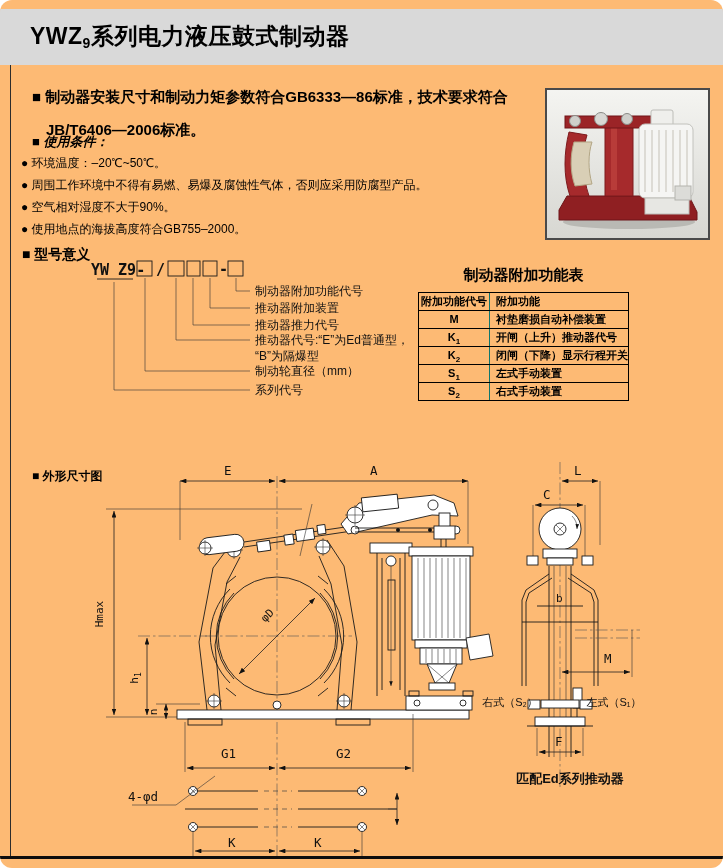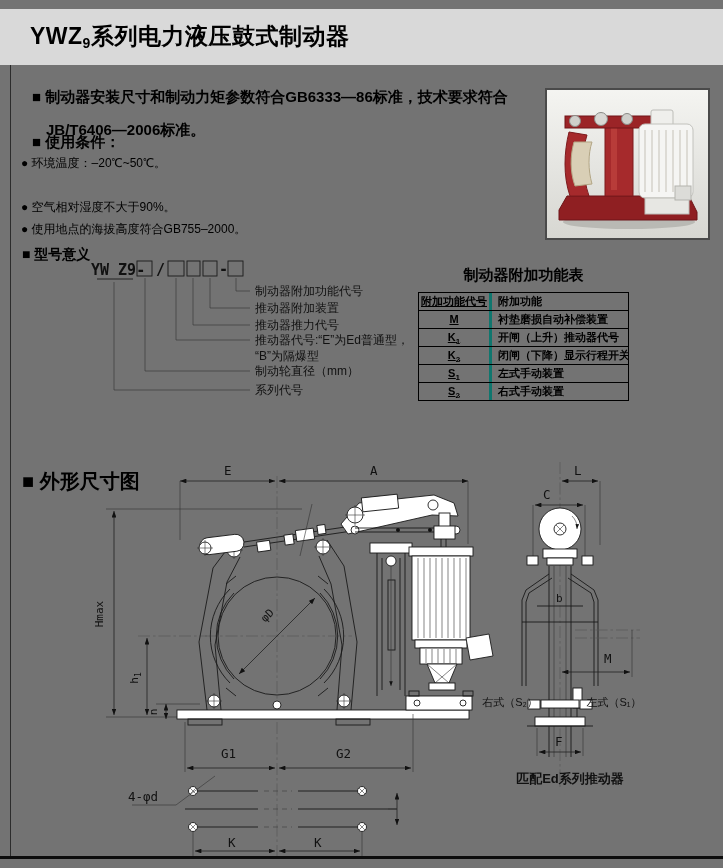--- a/index.html
+++ b/index.html
@@ -1,49 +1,49 @@
 <!DOCTYPE html>
 <html><head>
 <meta charset="utf-8">
 <style>
   html,body { margin:0; padding:0; background:#ffffff; }
   .page {
-    position:relative; width:723px; height:868px; background:#737373;
-    font-family:"Liberation Sans", sans-serif; color:#000; overflow:hidden;
+    position:relative; width:723px; height:868px; background:#fdba74;
+    font-family:"Liberation Sans", sans-serif; color:#000; overflow:hidden;border-radius:12px;
   }
   
   .header-bar { position:absolute; left:0; top:9px; width:723px; height:56px; background:#d9d9d9; }
   .page-title { position:absolute; left:30px; top:21px; font-size:23px; font-weight:bold; letter-spacing:0.5px; }
   .page-title sub { font-size:14px; vertical-align:-4px; }
   
   .left-rule   { position:absolute; left:10px; top:65px; width:1px; height:791px; background:#2c2c2c; }
   .bottom-rule { position:absolute; left:0; top:856px; width:723px; height:3px; background:#0d0d0d; }
   
   .std-line1 { position:absolute; left:32px; top:88px;  width:520px; font-size:15px; font-weight:bold; }
   .std-line2 { position:absolute; left:46px; top:111px; width:520px; font-size:15px; font-weight:bold;margin-top:10px; }
-  .cond-head { position:absolute; left:32px; top:133px; font-size:15px; font-weight:bold; }
+  .cond-head { position:absolute; left:32px; top:133px; font-size:13px; font-weight:bold;font-style:italic; }
   .cond-item { position:absolute; left:21px; font-size:12px; }
   .ci0 { top:155px; } .ci1 { top:177px; } .ci2 { top:199px; } .ci3 { top:221px; }
   
   .photo-frame { position:absolute; left:545px; top:88px; width:161px; height:148px;
                  border:2px solid #4a4a4a; background:#ececea; box-sizing:content-box; }
   
   .model-head { position:absolute; left:22px; top:246px; font-size:14px; font-weight:bold; }
   .model-svg  { position:absolute; left:80px; top:256px; width:370px; height:150px; overflow:visible; }
   
   .ftable   { position:absolute; left:418px; top:266px; width:211px; font-size:11px; font-weight:bold; }
   .ft-title { text-align:center; font-size:15px; margin:0 0 7px 0; }
   .ft-grid  { border:1.5px solid #000; }
   .ft-row   { display:flex; border-top:1px solid #000; height:17px; line-height:17px; }
   .ft-row.first { border-top:none; }
-  .ft-code  { width:70px; text-align:center; border-right:3px solid #0f766e;text-decoration:underline; }
+  .ft-code  { width:70px; text-align:center; border-right:1px solid #0f766e; }
   .ft-code sub { font-size:8px; }
   .ft-func  { flex:1; padding-left:6px; white-space:nowrap; overflow:hidden; }
   
-  .draw-head { position:absolute; left:22px; top:468px; font-size:20px; font-weight:bold; }
+  .draw-head { position:absolute; left:32px; top:468px; font-size:12px; font-weight:bold; }
   .draw-svg  { position:absolute; left:0; top:452px; width:723px; height:412px; }
   
   .s   { stroke:#1a1a1a; stroke-width:0.9; fill:none; }
   .sf  { stroke:#1a1a1a; stroke-width:0.9; fill:#ffffff; }
   .thin{ stroke:#333;    stroke-width:0.6; fill:none; }
   .dim { stroke:#222;    stroke-width:0.8; fill:none; }
   .cl  { stroke:#555; stroke-width:0.6; fill:none; stroke-dasharray:12 3 2.5 3; }
   .dsh { stroke:#444; stroke-width:0.7; fill:none; stroke-dasharray:5 4; }
   .dt  { font-family:"DejaVu Sans Mono", monospace; font-size:12.5px; fill:#111; }
   .dts { font-family:"DejaVu Sans Mono", monospace; font-size:11px;  fill:#111; }
@@ -60,20 +60,21 @@
   <div class="header-bar"></div>
   <div class="page-title"><span>YWZ</span><sub>9</sub><span>系列电力液压鼓式制动器</span></div>
 
   <div class="left-rule"></div>
   <div class="bottom-rule"></div>
 
   <div class="std-line1">■ 制动器安装尺寸和制动力矩参数符合GB6333—86标准，技术要求符合</div>
   <div class="std-line2">JB/T6406—2006标准。</div>
   <div class="cond-head">■ 使用条件：</div>
   <div class="cond-item ci0">● 环境温度：–20℃~50℃。</div>
+  <div class="cond-item ci1">● 周围工作环境中不得有易燃、易爆及腐蚀性气体，否则应采用防腐型产品。</div>
   <div class="cond-item ci2">● 空气相对湿度不大于90%。</div>
   <div class="cond-item ci3">● 使用地点的海拔高度符合GB755–2000。</div>
 
   <div class="photo-frame">
     <svg width="161" height="148" viewBox="0 0 161 148">
       <defs>
         <linearGradient id="pg" x1="0" y1="0" x2="0" y2="1">
           <stop offset="0" stop-color="#f4f4f1"></stop>
             <stop offset="1" stop-color="#d7d7d2"></stop>
         </linearGradient>

